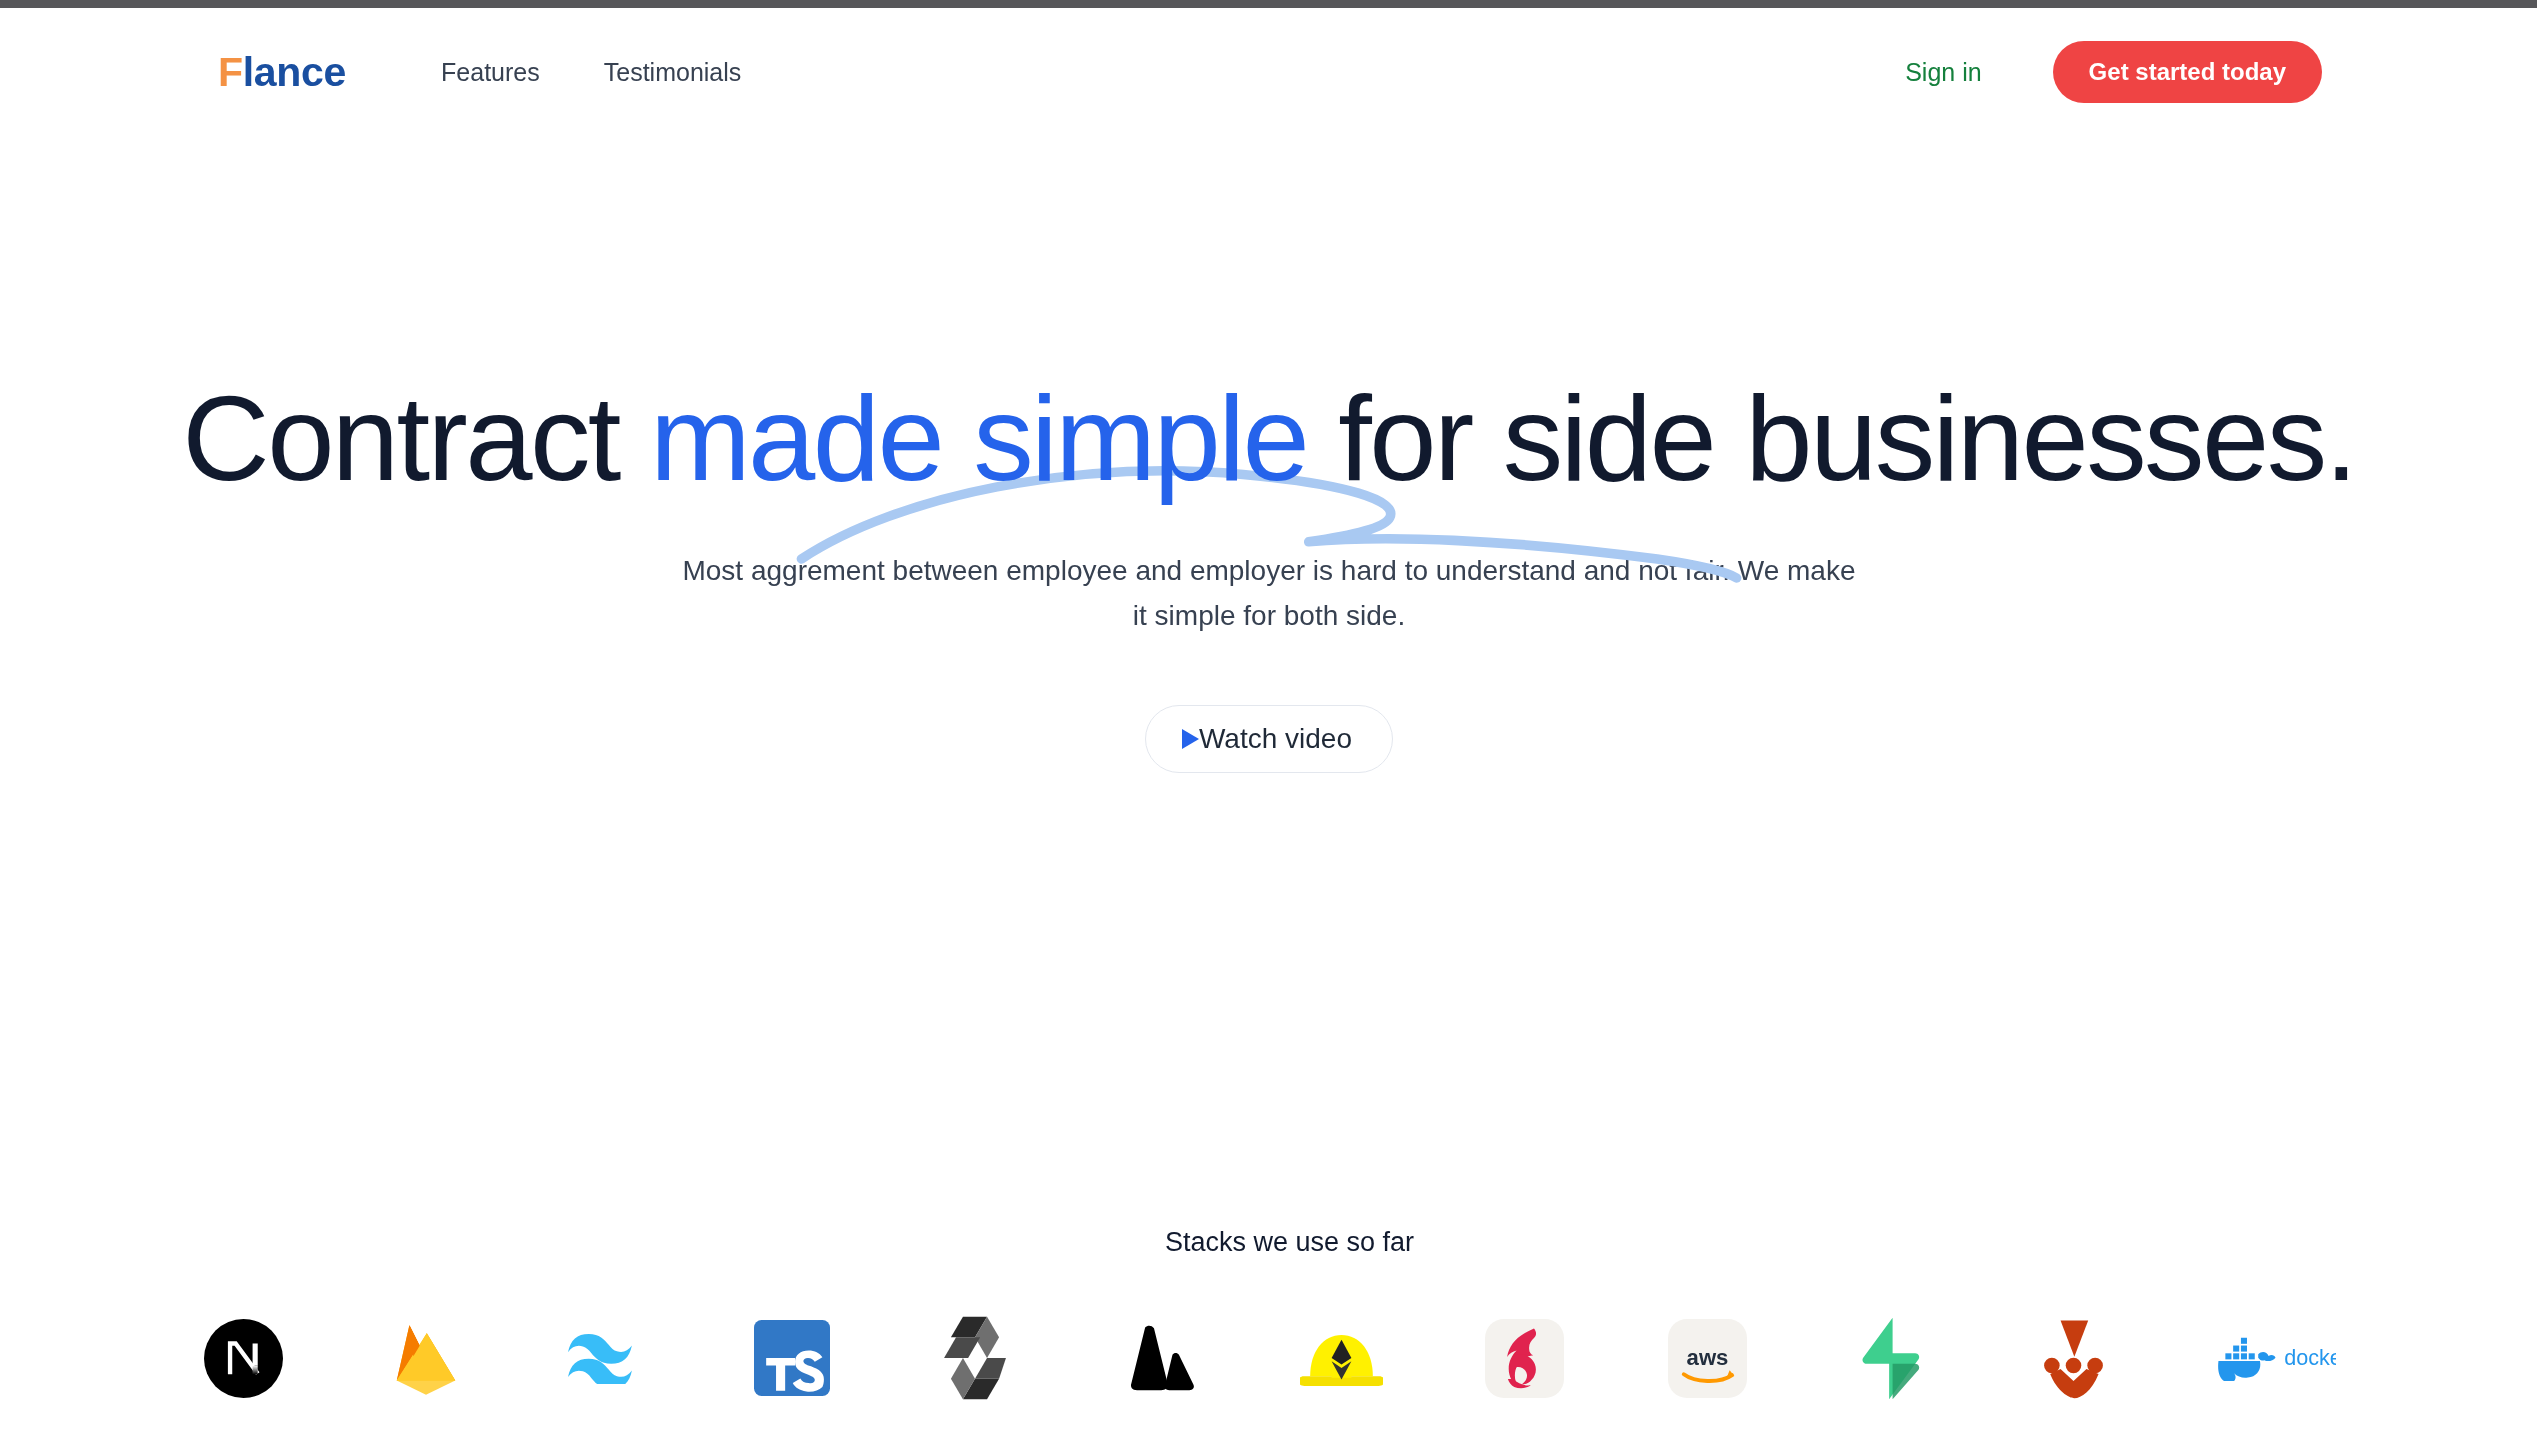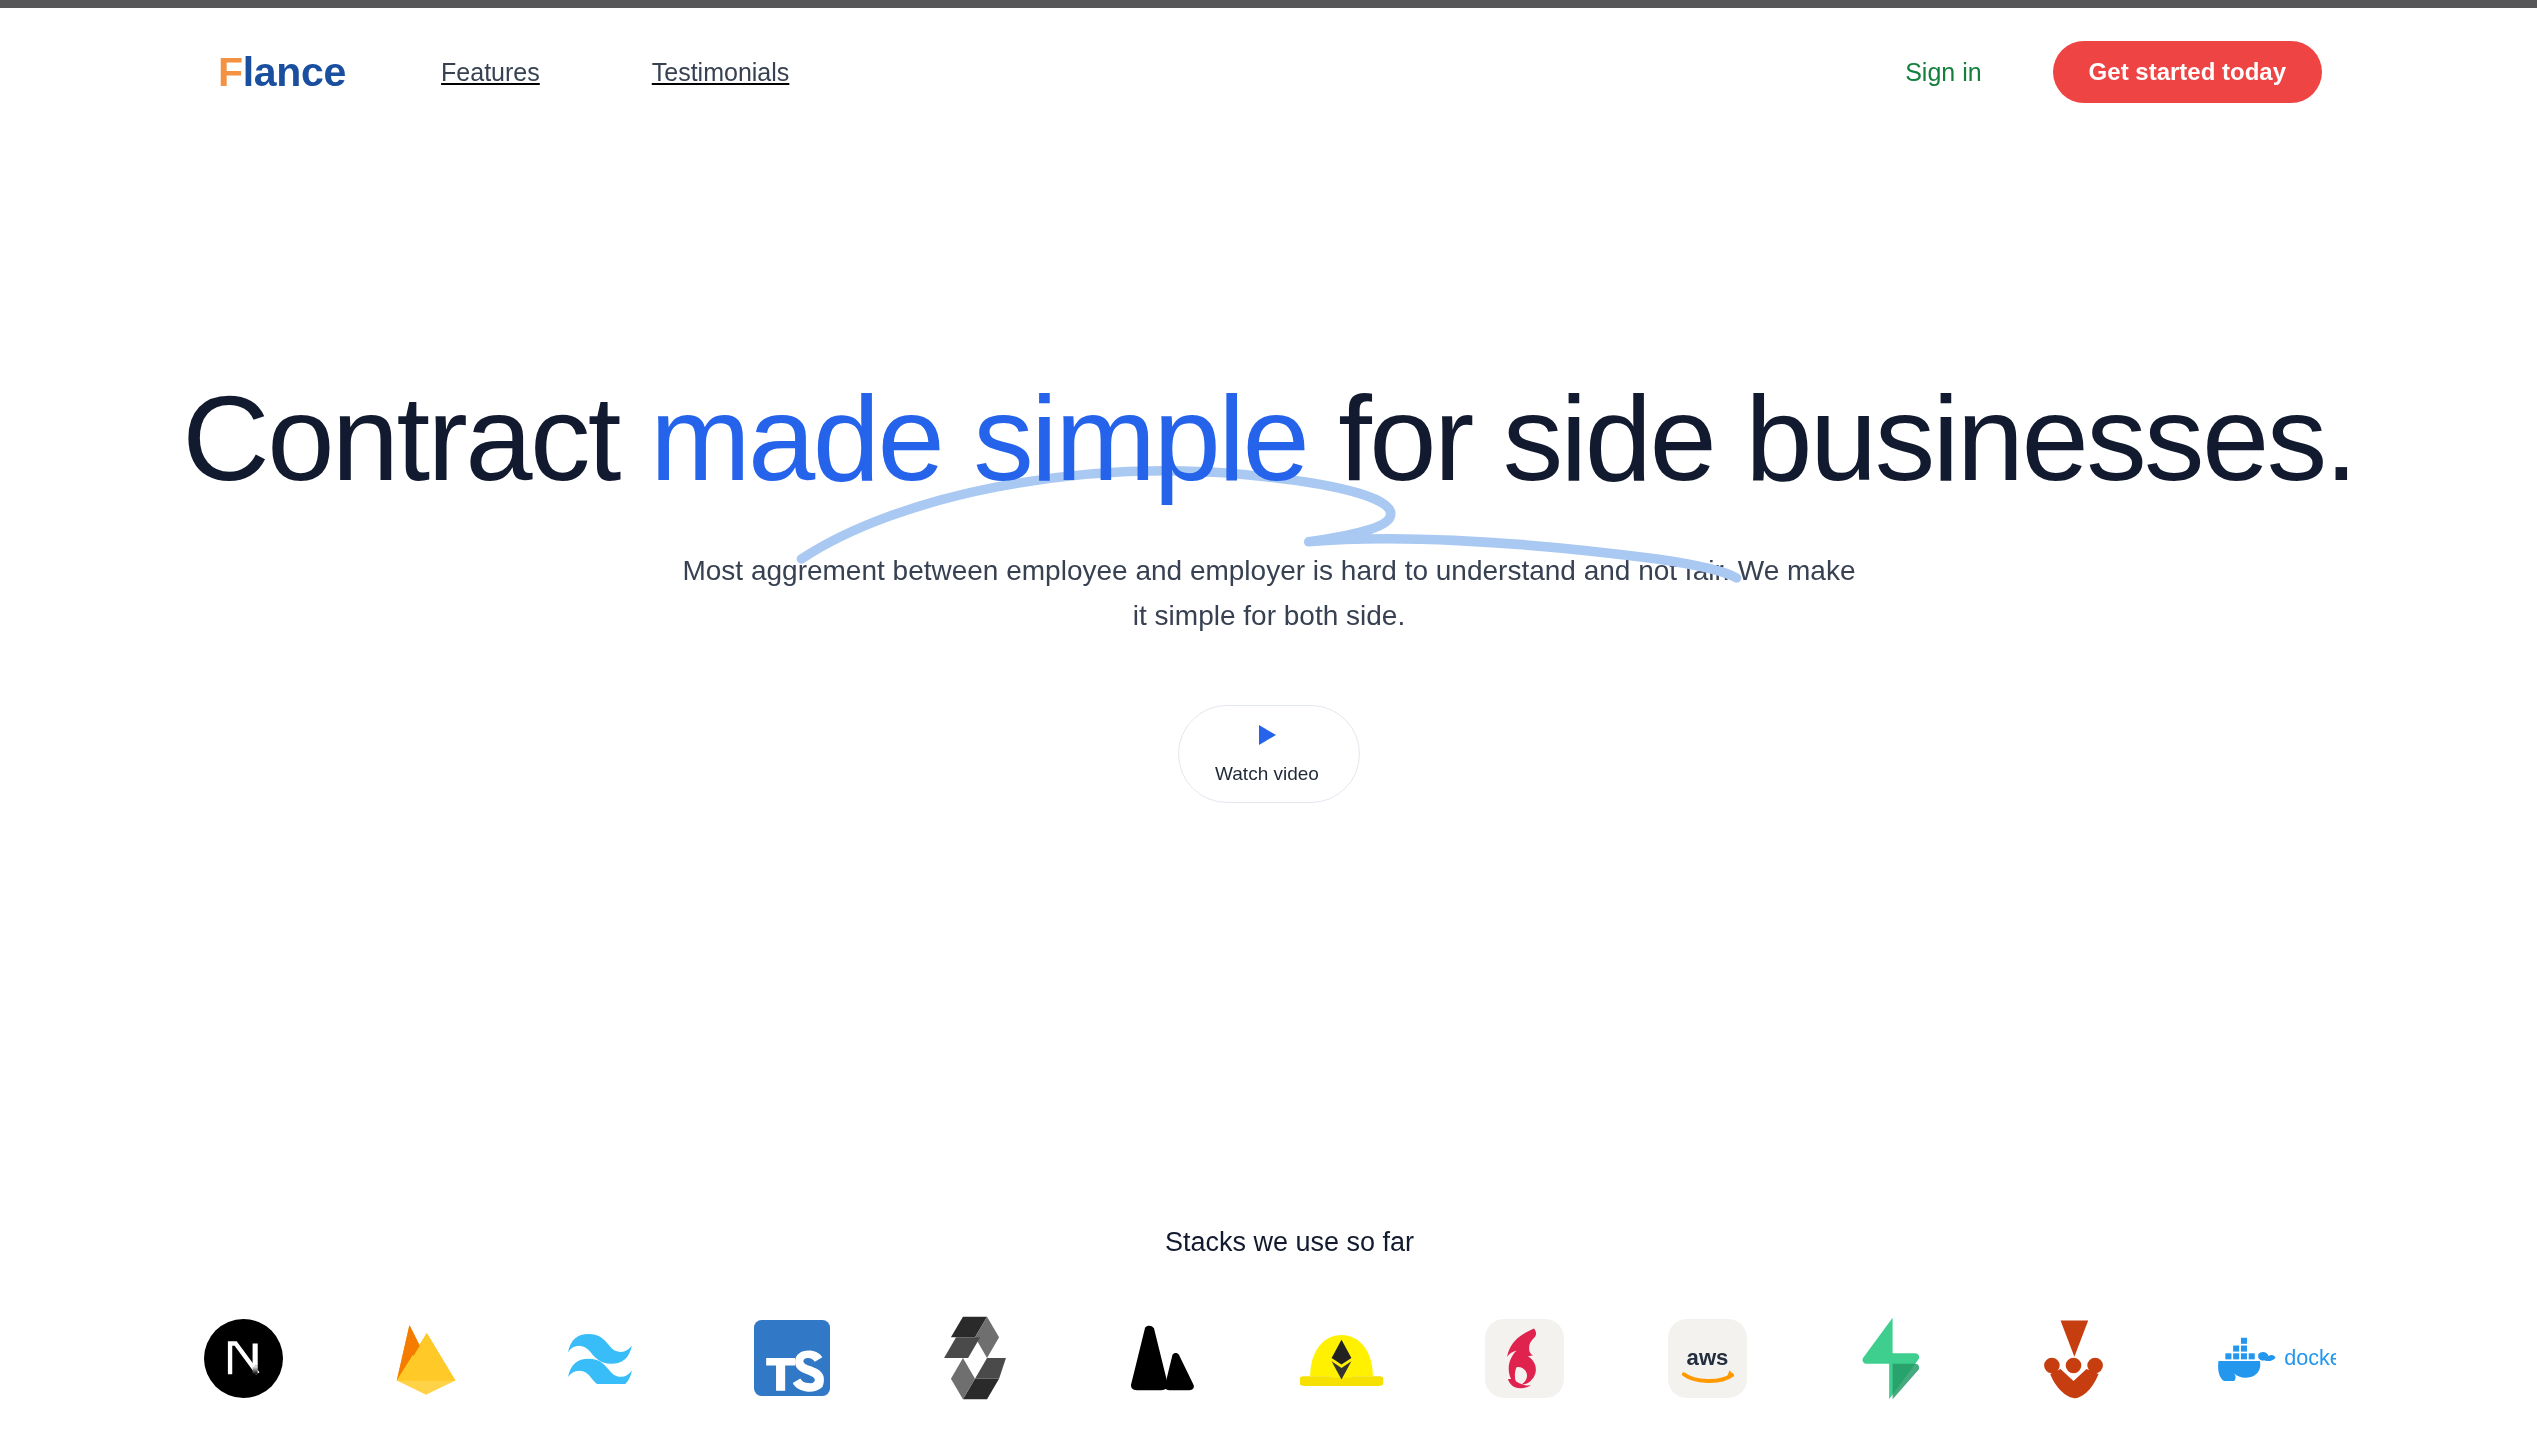--- a/index.html
+++ b/index.html
@@ -43,23 +43,22 @@
     line-height: 1;
     white-space: nowrap;
     user-select: none;
   }
   .brand .brand-f { color: #f49244; }
   .brand .brand-rest { color: #1a4fa0; }
 
   .nav {
     display: flex;
     align-items: center;
-    gap: 112px;
+    gap: 64px;
     margin-left: 95px;
-    text-decoration: underline;
   }
   .nav-link {
     font-size: 25px;
     color: #374151;
     line-height: 1;
     white-space: nowrap;
     cursor: pointer;
   }
 
   .header-right {
@@ -134,31 +133,29 @@
   }
 
   .watch-wrap {
     margin-top: 67px;
     display: flex;
     justify-content: center;
   }
   .watch-button {
     display: inline-flex;
     align-items: center;
-    gap: 19px;
     background: #ffffff;
     border: 1.7px solid #e3e7ee;
     border-radius: 862px;
     padding: 19px 40px 19px 36px;
-    font-size: 19px;
+    font-size: 28px;
     color: #1f2937;
     line-height: 1;
     cursor: pointer;
     font-family: "Liberation Sans", sans-serif;
-    flex-direction: column;
   }
   .play-tri {
     width: 0; height: 0;
     border-left: 17.3px solid #2563eb;
     border-top: 10.4px solid transparent;
     border-bottom: 10.4px solid transparent;
     display: block;
   }
 
   

